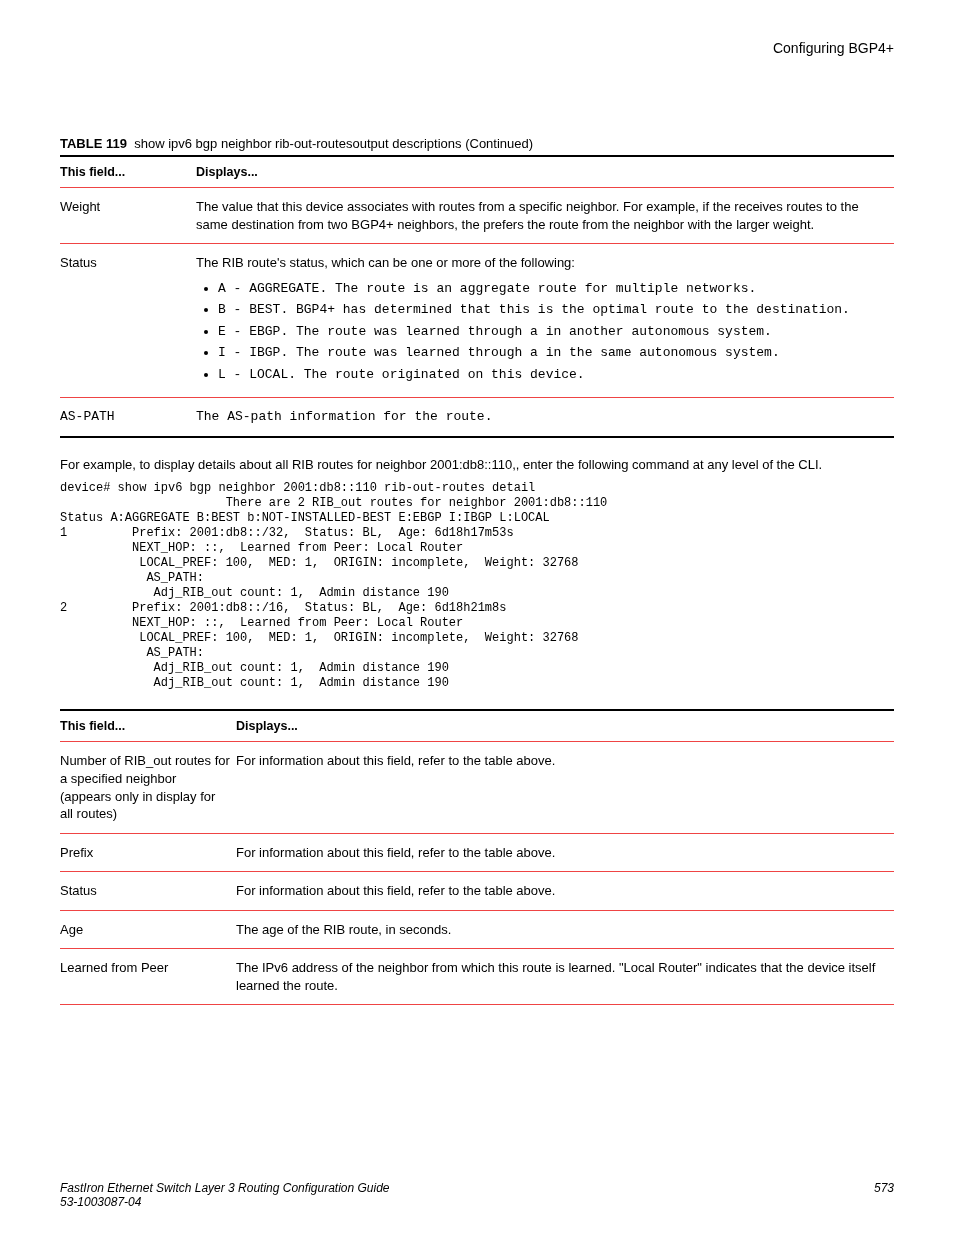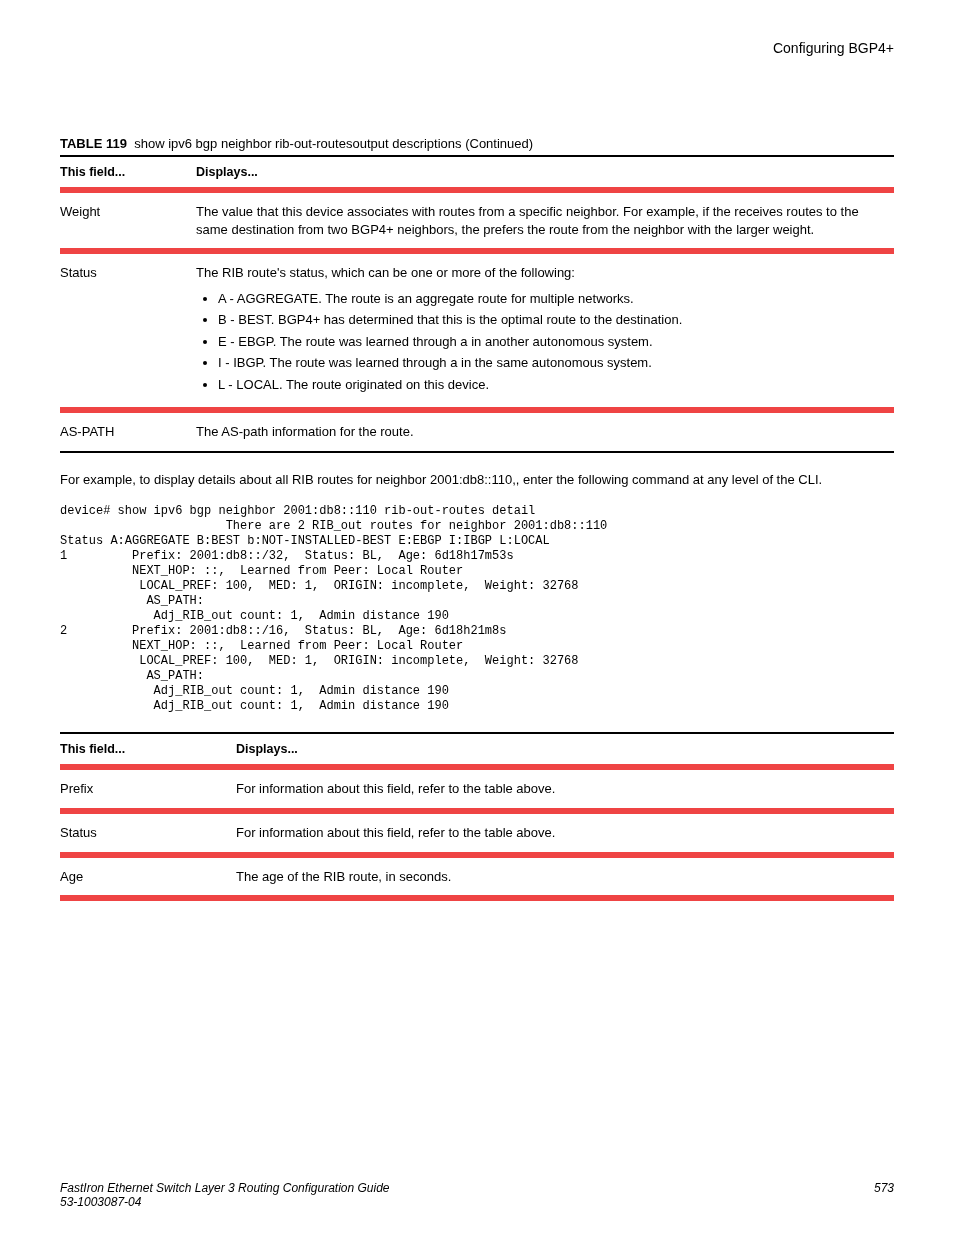--- a/index.html
+++ b/index.html
@@ -25,47 +25,47 @@
   .table-caption {
     font-size: 13px;
     margin-bottom: 4px;
   }
   .table-caption b { font-weight: bold; }
   .tb {
     width: 100%;
     border-collapse: collapse;
   }
   .tb-top { border-top: 2px solid #000; }
-  .tb-bottom { border-bottom: 2px solid #000; }
-  .tb-row { border-bottom: 6px solid #ef4444; margin-top: 34px; }
+  .tb-bottom { border-bottom: 2px solid #000; font-family: Liberation Mono, monospace; }
+  .tb-row { border-bottom: 1px solid #ef4444; margin-top: 34px; }
   .tb th {
     text-align: left;
     font-weight: bold;
     font-size: 12.5px;
     padding: 8px 6px 8px 0;
     vertical-align: top;
   }
   .tb td {
     text-align: left;
     font-size: 13px;
     padding: 10px 6px 10px 0;
     vertical-align: top;
     line-height: 1.35;
   }
   .col1-a { width: 130px; }
   .col1-b { width: 170px; }
   ul.status-list {
     margin: 8px 0 0 0;
     padding-left: 22px;
   }
-  ul.status-list li { margin: 4px 0; }
+  ul.status-list li { margin: 4px 0; font-family: Liberation Mono, monospace; }
   .para {
     font-size: 13px;
     line-height: 1.35;
-    margin: 18px 0 16px 0;
+    margin: 18px 0 8px 0;
   }
   pre.cli {
     font-family: "Courier New", monospace;
     font-size: 12px;
     white-space: pre;
     margin: 4px 0 18px 0;
     line-height: 1.25;
   }
   .footer {
     position: absolute;
@@ -136,30 +136,38 @@
              Adj_RIB_out count: 1,  Admin distance 190
              Adj_RIB_out count: 1,  Admin distance 190</pre>
 
   <table class="tb">
     <tbody>
         <tr class="tb-top tb-row">
       <th class="col1-b">This field...</th>
       <th>Displays...</th>
     </tr>
     <tr class="tb-row">
+      <td>Number of RIB_out routes for a specified neighbor (appears only in display for all routes)</td>
+      <td>For information about this field, refer to the table above.</td>
+    </tr>
+    <tr class="tb-row">
       <td>Prefix</td>
       <td>For information about this field, refer to the table above.</td>
     </tr>
     <tr class="tb-row">
       <td>Status</td>
       <td>For information about this field, refer to the table above.</td>
     </tr>
     <tr class="tb-row">
       <td>Age</td>
       <td>The age of the RIB route, in seconds.</td>
+    </tr>
+    <tr class="tb-row">
+      <td>Learned from Peer</td>
+      <td>The IPv6 address of the neighbor from which this route is learned. "Local Router" indicates that the device itself learned the route.</td>
     </tr>
   </tbody>
     </table>
 
   <div class="footer">
     <div>
       <span>FastIron Ethernet Switch Layer 3 Routing Configuration Guide</span><br>
       <span>53-1003087-04</span>
     </div>
     <div class="right">573</div>

